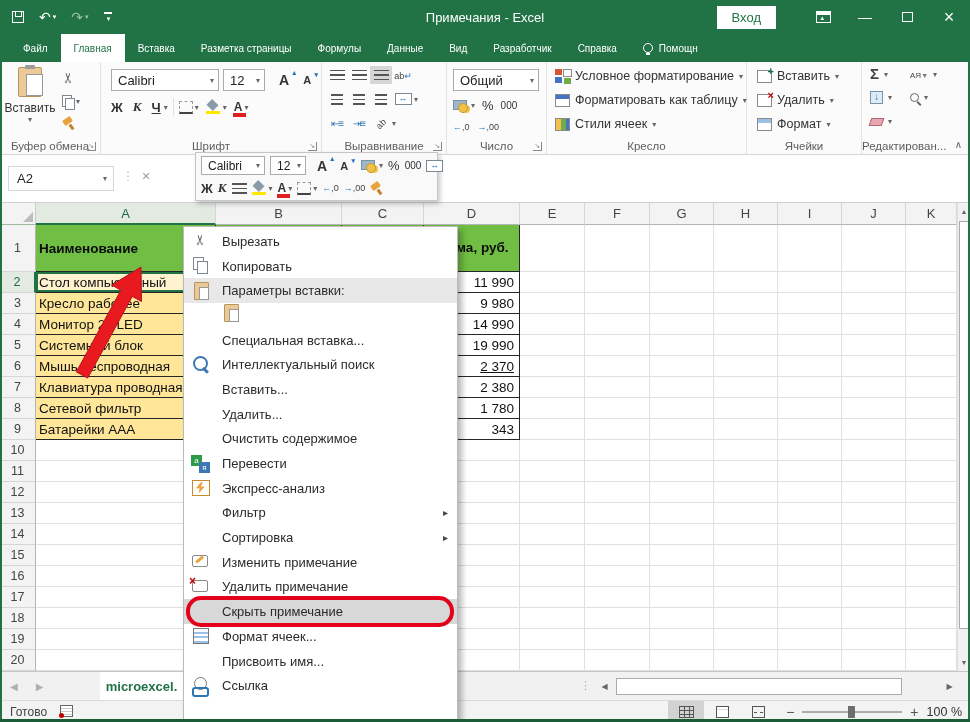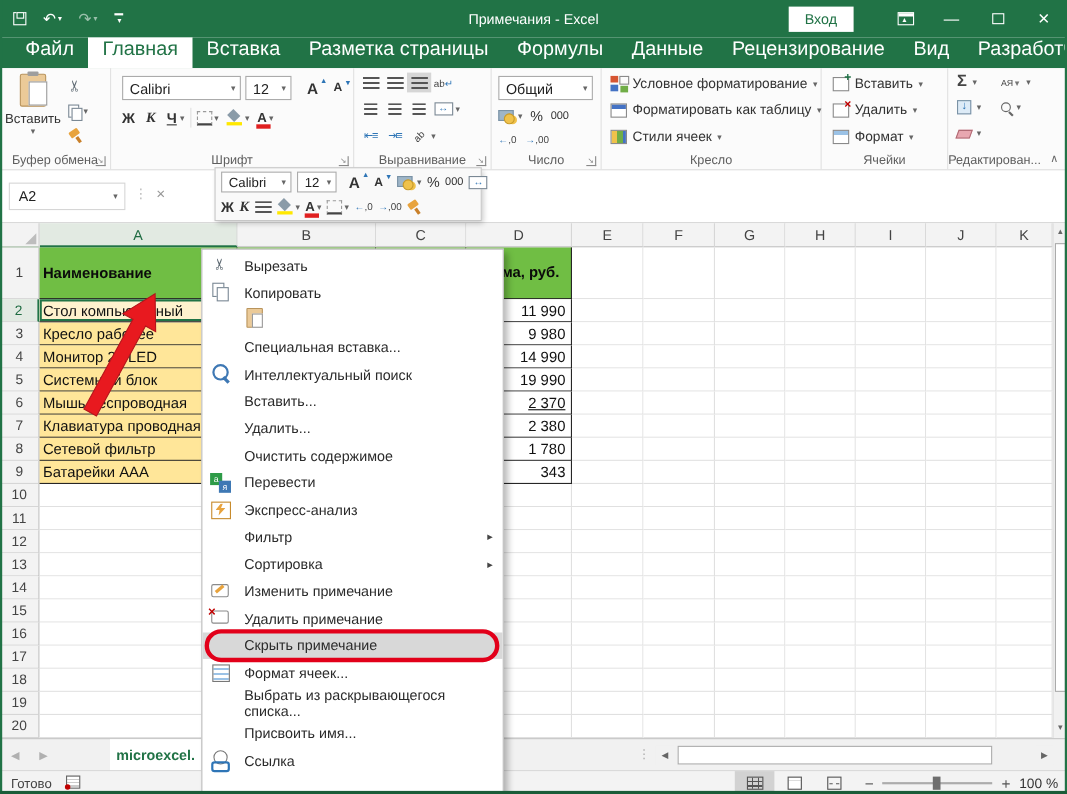--- a/index.html
+++ b/index.html
@@ -22,21 +22,21 @@
   .signin-btn { background:#fff; color:#217346; font-size:13px; padding:4px 15px; margin-right:26px; cursor:pointer; }
   .winbtn { width:42px; height:34px; display:flex; align-items:center; justify-content:center; color:#fff; font-size:14px; }
   .ribopt-ic { width:15px; height:12px; border:1px solid #fff; position:relative; }
   .ribopt-ic::before { content:""; position:absolute; left:0; top:0; right:0; height:3px; background:#fff; }
   .ribopt-ic::after { content:"▴"; position:absolute; left:4px; top:2px; font-size:7px; color:#fff; }
   .max-ic { width:11px; height:10px; border:1.2px solid #fff; }
   .close-x { font-size:18px; font-weight:300; }
 
   
   .tabsrow { position:absolute; left:0; top:34px; width:970px; height:28px; background:#217346; display:flex; align-items:stretch; padding-left:10px; }
-  .rtab { color:#fff; font-size:18px; padding:0 13px; display:flex; align-items:flex-start; gap:6px; cursor:pointer; white-space:nowrap; }
+  .rtab { color:#fff; font-size:10px; padding:0 13px; display:flex; align-items:center; gap:6px; cursor:pointer; white-space:nowrap; }
   .rtab.active { background:#fff; color:#217346; }
   .bulb-ic { width:10px; height:10px; border:1.5px solid #fff; border-radius:50%; position:relative; display:inline-block; }
   .bulb-ic::after { content:""; position:absolute; left:2px; top:9px; width:4px; height:2px; background:#fff; }
 
   
   .ribbon { position:absolute; left:0; top:62px; width:970px; height:93px; background:#FBFBFB; border-bottom:1px solid #D5D5D5; font-size:12px; color:#333; }
   .rgroup { position:absolute; top:0; bottom:0; border-right:1px solid #E2E2E2; }
   .glabel { position:absolute; bottom:2px; left:0; right:0; text-align:center; font-size:11.5px; color:#5E5E5E; white-space:nowrap; }
   .launcher { position:absolute; bottom:3px; right:4px; width:9px; height:9px; border-right:1px solid #888; border-bottom:1px solid #888; }
   .launcher::after { content:"↘"; position:absolute; right:1px; bottom:0; font-size:7px; color:#888; }
@@ -258,23 +258,20 @@
       <div class="rtab">
         <span>Разметка страницы</span>
       </div>
       <div class="rtab">
         <span>Формулы</span>
       </div>
       <div class="rtab">
         <span>Данные</span>
       </div>
       <div class="rtab">
-        <span>Рецензирование</span>
-      </div>
-      <div class="rtab">
         <span>Вид</span>
       </div>
       <div class="rtab">
         <span>Разработчик</span>
       </div>
       <div class="rtab">
         <span>Справка</span>
       </div>
       <div class="rtab">
         <span class="bulb-ic"></span>
@@ -871,20 +868,24 @@
 
   <div class="ctxmenu">
       <div class="cmi">
         <span class="ico ico-cut"></span>
         <span>Вырезать</span>
       </div>
       <div class="cmi">
         <span class="ico ico-copy"></span>
         <span>Копировать</span>
       </div>
+      <div class="cmi hl">
+        <span class="ico ico-paste"></span>
+        <span>Параметры вставки:</span>
+      </div>
       <div class="cmi pasteopt">
         <span class="ico ico-paste"></span>
       </div>
       <div class="cmi">
         <span class="ico "></span>
         <span>Специальная вставка...</span>
       </div>
       <div class="cmi">
         <span class="ico ico-lookup"></span>
         <span>Интеллектуальный поиск</span>
@@ -927,24 +928,20 @@
         <span class="ico ico-comment ico-comment-del"></span>
         <span>Удалить примечание</span>
       </div>
       <div class="cmi hl2 circ">
         <span class="ico "></span>
         <span>Скрыть примечание</span>
       </div>
       <div class="cmi">
         <span class="ico ico-fmtcells"></span>
         <span>Формат ячеек...</span>
-      </div>
-      <div class="cmi">
-        <span class="ico "></span>
-        <span>Выбрать из раскрывающегося списка...</span>
       </div>
       <div class="cmi">
         <span class="ico "></span>
         <span>Присвоить имя...</span>
       </div>
       <div class="cmi">
         <span class="ico ico-link"></span>
         <span>Ссылка</span>
       </div>
     </div>

